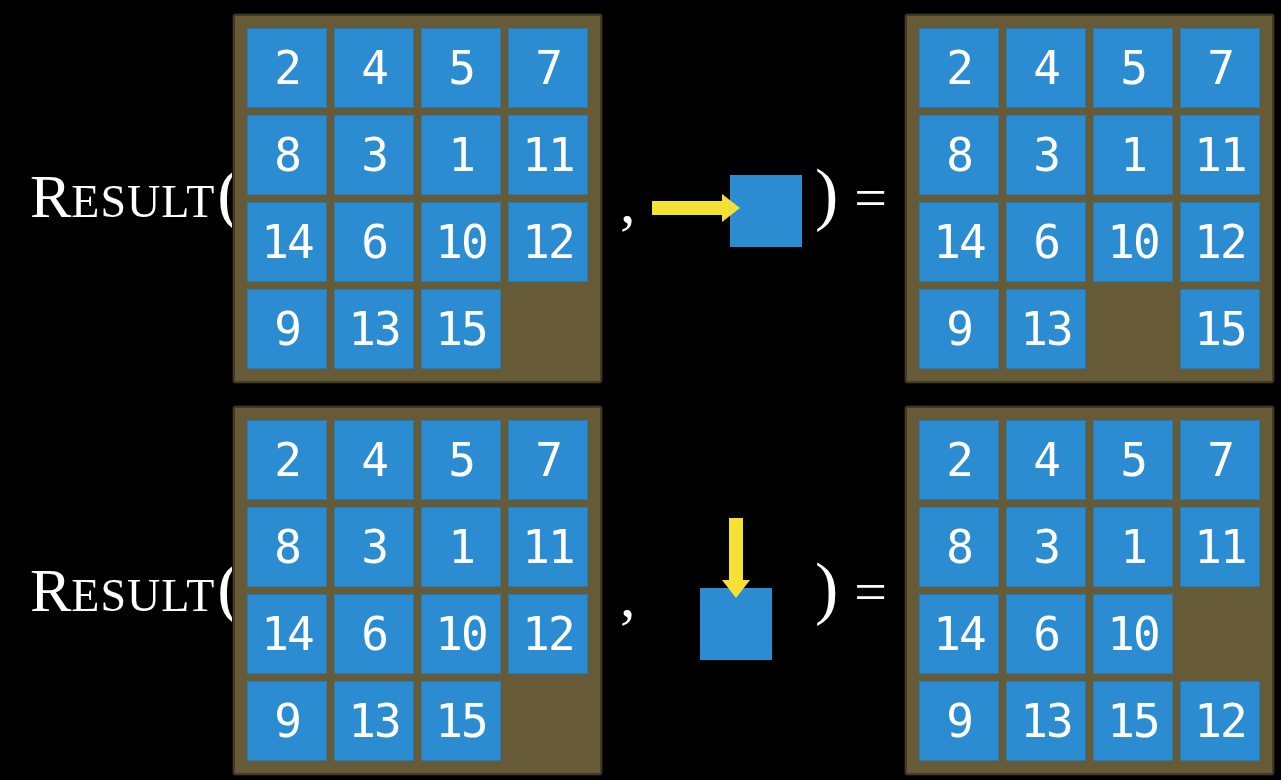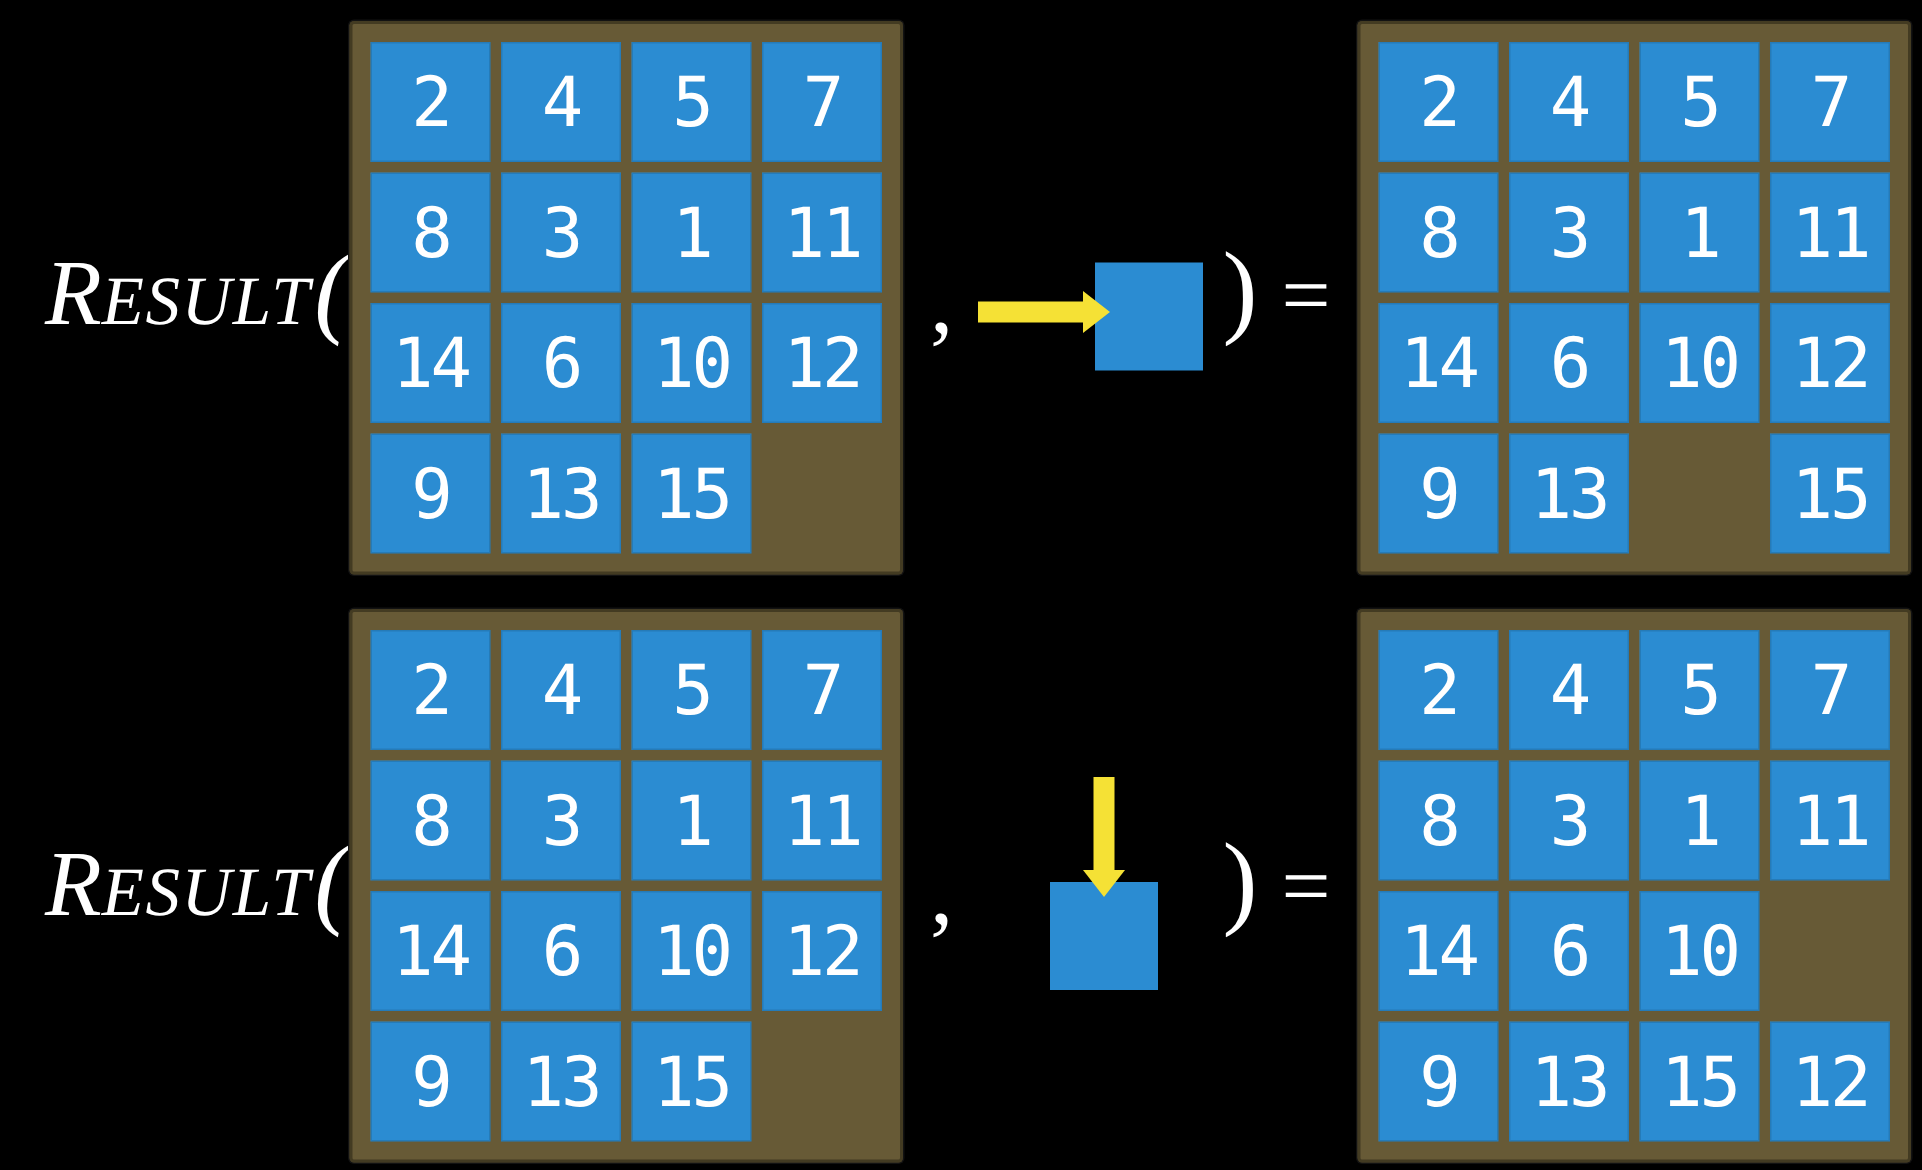--- a/index.html
+++ b/index.html
@@ -30,21 +30,21 @@
   .cell.tile{
     background:var(--tile,#2b8cd2);
     color:var(--digit,#ffffff);
     font-family:"DejaVu Sans Mono","Liberation Mono",monospace;
     font-size:46px;
     letter-spacing:-2px;
     box-shadow:inset 0 0 0 1px rgba(0,0,0,.12);
   }
   .cell.empty{background:transparent;}
   
-  .eq-label{position:absolute;left:30px;color:var(--text,#fff);white-space:nowrap;font-style:italic;}
+  .eq-label{position:absolute;left:30px;color:var(--text,#fff);white-space:nowrap;}
   .eq-label .cap{font-size:62px;line-height:1;}
   .eq-label .rest{font-size:46px;line-height:1;letter-spacing:1px;}
   .eq-label .paren{font-size:70px;line-height:1;margin-left:2px;}
   .comma{position:absolute;color:var(--text,#fff);font-size:62px;line-height:1;}
   .close-group{position:absolute;color:var(--text,#fff);white-space:nowrap;}
   .close-group .paren{font-size:70px;line-height:1;}
   .close-group .equals{font-size:58px;line-height:1;margin-left:16px;}
   
   .action-tile{
     position:absolute;width:72px;height:72px;

